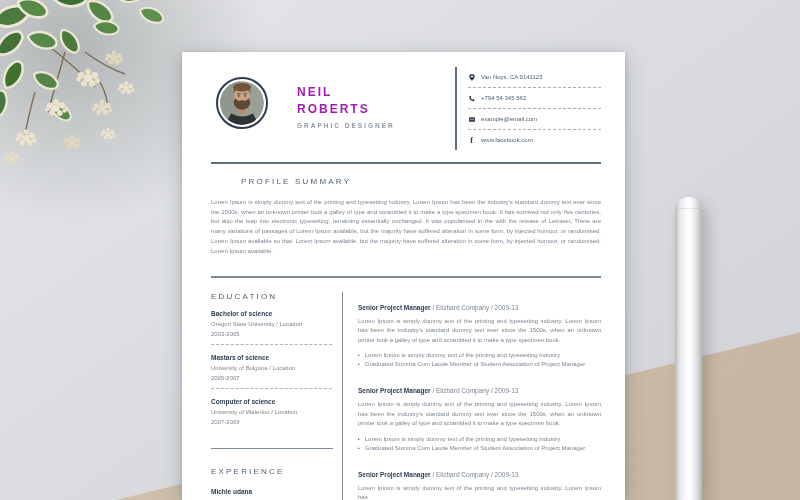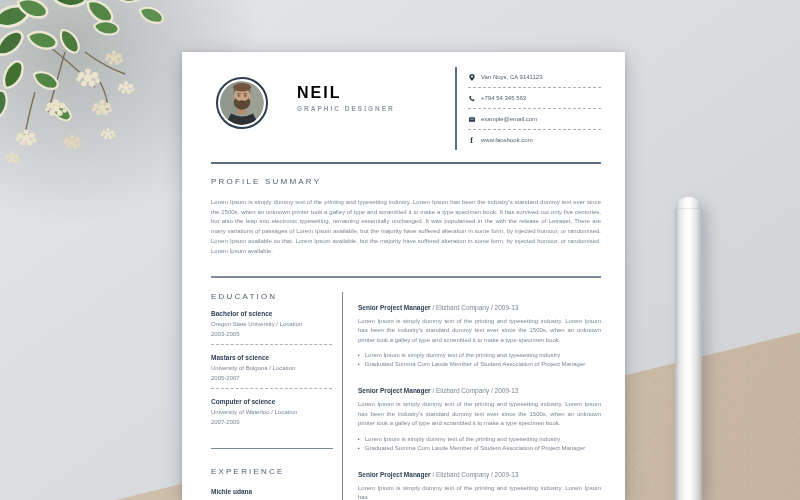--- a/index.html
+++ b/index.html
@@ -31,35 +31,35 @@
   
   .paper{position:absolute;left:182px;top:52px;width:443px;height:448px;background:#ffffff;
     box-shadow:0 5px 18px rgba(60,65,75,.30), 0 1px 4px rgba(60,65,75,.18);overflow:hidden;}
   .paper-inner{padding:16px 24px 0 29px;}
   
   .header{display:flex;margin-top:9px;}
   .photo-ring{flex:none;width:44px;height:44px;border:2px solid #2c3b4d;border-radius:50%;
     padding:2px;margin-left:5px;}
   .photo-ring svg{display:block;width:44px;height:44px;border-radius:50%;}
   .name-block{margin-left:29px;padding-top:7px;}
-  .name-line{font-size:16px;font-weight:bold;color:#000000;letter-spacing:2px;line-height:17px;}
+  .name-line{font-size:12px;font-weight:bold;color:#a21caf;letter-spacing:2px;line-height:17px;}
   .job-title{margin-top:4px;font-size:6.5px;font-weight:bold;letter-spacing:2px;color:#8e99a6;}
   .contact{margin-left:auto;margin-top:-10px;width:133px;border-left:2px solid #5d6e80;
     padding-left:11px;align-self:flex-start;}
   .contact-item{display:flex;align-items:center;gap:6px;height:20px;font-size:6px;color:#4d5e71;}
   .contact-item:not(:last-child){border-bottom:1px dashed #a9b2bc;}
   .ci-icon{flex:none;width:7px;display:flex;justify-content:center;align-items:center;}
   .ci-icon svg{width:6px;height:7px;fill:#2c3b4d;}
   .fb-glyph{font-family:"Liberation Serif", serif;font-weight:bold;font-size:8px;color:#2c3b4d;line-height:7px;}
   
   .rule-thick{height:2px;background:#5d6e80;margin-top:12px;}
   .rule-thin{height:1.5px;background:#7d8b99;margin-top:20px;}
   
   .section-heading{font-size:8px;letter-spacing:2.2px;color:#4d5e71;font-weight:500;line-height:9px;}
-  .ps-heading{margin-top:13px;}
+  .ps-heading{margin-top:13px;margin-left:30px;}
   .summary{margin:12px 0 0 0;font-size:6px;line-height:9.7px;color:#7a8592;text-align:justify;}
   
   .columns{display:flex;margin-top:14px;}
   .col-left{flex:none;width:132px;box-sizing:border-box;border-right:1.5px solid #7d8b99;
     min-height:225px;padding-right:10px;}
   .col-right{flex:1;padding-left:15px;}
   
   .edu-item{margin-top:9px;padding-bottom:6px;border-bottom:1px dashed #a9b2bc;}
   .edu-item.last{border-bottom:none;}
   .degree{font-size:6.5px;font-weight:bold;color:#2f4154;line-height:8px;}
@@ -161,20 +161,21 @@
               <rect x="16.8" y="12.2" width="4" height="1" rx=".5" fill="#6b523c"></rect>
               <rect x="23.2" y="12.2" width="4" height="1" rx=".5" fill="#6b523c"></rect>
               <path d="M13.5 13 Q13 3.5 22 3.2 Q31 3.5 30.5 13 Q29 7.2 22 7 Q15 7.2 13.5 13 Z" fill="#70543d"></path>
               <ellipse cx="22" cy="6.2" rx="9" ry="4.2" fill="#70543d"></ellipse>
             </g>
           </svg>
         </div>
 
         <div class="name-block">
           <div class="name-line">NEIL</div>
+          <div class="name-line">ROBERTS</div>
           <div class="job-title">GRAPHIC DESIGNER</div>
         </div>
 
         <div class="contact">
           <div class="contact-item">
             <span class="ci-icon">
               <svg viewBox="0 0 10 12">
                   <path d="M5 0C2.2 0 .4 1.9.4 4.3.4 7.4 5 12 5 12s4.6-4.6 4.6-7.7C9.6 1.9 7.8 0 5 0zm0 6a1.8 1.8 0 1 1 0-3.6 1.8 1.8 0 0 1 0 3.6z"></path>
                 </svg>
             </span>

